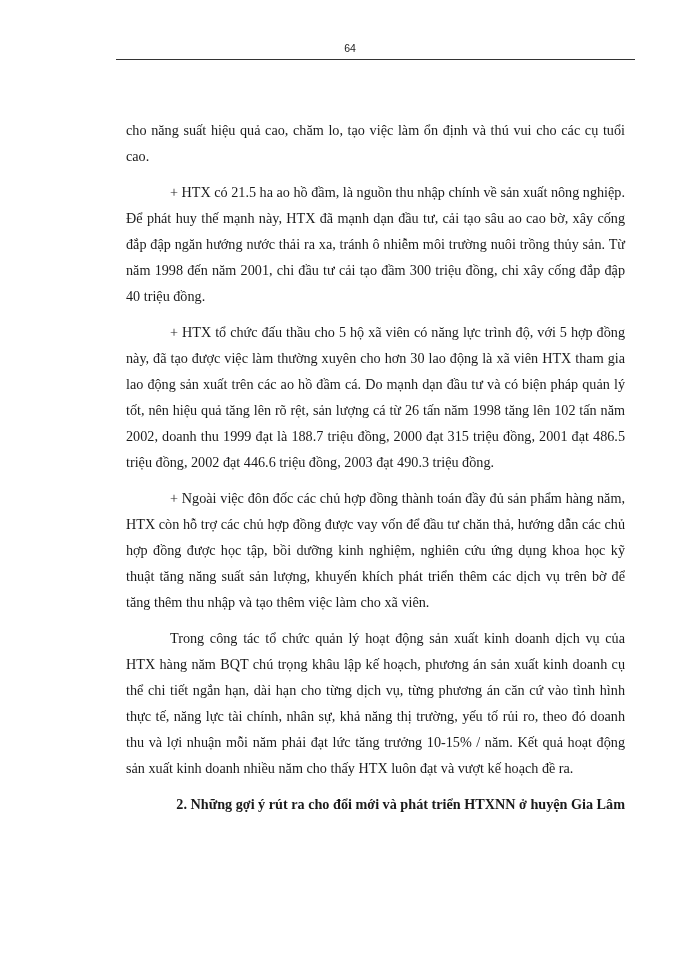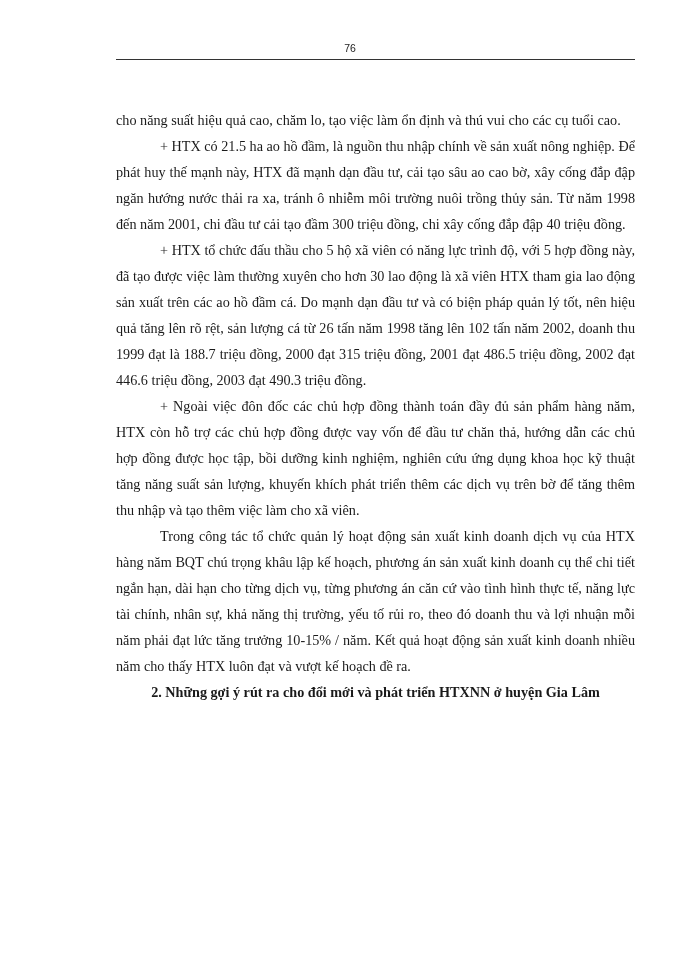--- a/index.html
+++ b/index.html
@@ -25,33 +25,33 @@
       height: 0;
       border-top: 1px solid #333;
     }
     .body {
       position: absolute;
       top: 107px; left: 116px; width: 519px;
       font-size: 14.2px;
       line-height: 26px;
       text-align: justify;
     }
-    .body p { margin: 0; }
+    .body p { margin: 10px; }
     .indent { text-indent: 44px; }
     .heading {
       font-weight: bold;
       font-size: 14.2px;
       margin: 0;
-      text-align: center;
+      text-align: right;
     }
   </style>
 </head>
 <body>
 
-<div class="page-number">76</div>
+<div class="page-number">64</div>
 <div class="header-rule"></div>
 
 <div class="body">
   <p>cho năng suất hiệu quả cao, chăm lo, tạo việc làm ổn định và thú vui cho các cụ tuổi cao.</p>
   <p class="indent">+ HTX có 21.5 ha ao hồ đầm, là nguồn thu nhập chính về sản xuất nông nghiệp. Để phát huy thế mạnh này, HTX đã mạnh dạn đầu tư, cải tạo sâu ao cao bờ, xây cống đắp đập ngăn hướng nước thải ra xa, tránh ô nhiễm môi trường nuôi trồng thủy sản. Từ năm 1998 đến năm 2001, chi đầu tư cải tạo đầm 300 triệu đồng, chi xây cống đắp đập 40 triệu đồng.</p>
   <p class="indent">+ HTX tổ chức đấu thầu cho 5 hộ xã viên có năng lực trình độ, với 5 hợp đồng này, đã tạo được việc làm thường xuyên cho hơn 30 lao động là xã viên HTX tham gia lao động sản xuất trên các ao hồ đầm cá. Do mạnh dạn đầu tư và có biện pháp quản lý tốt, nên hiệu quả tăng lên rõ rệt, sản lượng cá từ 26 tấn năm 1998 tăng lên 102 tấn năm 2002, doanh thu 1999 đạt là 188.7 triệu đồng, 2000 đạt 315 triệu đồng, 2001 đạt 486.5 triệu đồng, 2002 đạt 446.6 triệu đồng, 2003 đạt 490.3 triệu đồng.</p>
   <p class="indent">+ Ngoài việc đôn đốc các chủ hợp đồng thành toán đầy đủ sản phẩm hàng năm, HTX còn hỗ trợ các chủ hợp đồng được vay vốn để đầu tư chăn thả, hướng dẫn các chủ hợp đồng được học tập, bồi dưỡng kinh nghiệm, nghiên cứu ứng dụng khoa học kỹ thuật tăng năng suất sản lượng, khuyến khích phát triển thêm các dịch vụ trên bờ để tăng thêm thu nhập và tạo thêm việc làm cho xã viên.</p>
   <p class="indent">Trong công tác tổ chức quản lý hoạt động sản xuất kinh doanh dịch vụ của HTX hàng năm BQT chú trọng khâu lập kế hoạch, phương án sản xuất kinh doanh cụ thể chi tiết ngắn hạn, dài hạn cho từng dịch vụ, từng phương án căn cứ vào tình hình thực tế, năng lực tài chính, nhân sự, khả năng thị trường, yếu tố rủi ro, theo đó doanh thu và lợi nhuận mỗi năm phải đạt lức tăng trưởng 10-15% / năm. Kết quả hoạt động sản xuất kinh doanh nhiều năm cho thấy HTX luôn đạt và vượt kế hoạch đề ra.</p>
   <p class="heading">2. Những gợi ý rút ra cho đổi mới và phát triển HTXNN ở huyện Gia Lâm</p>
 </div>

